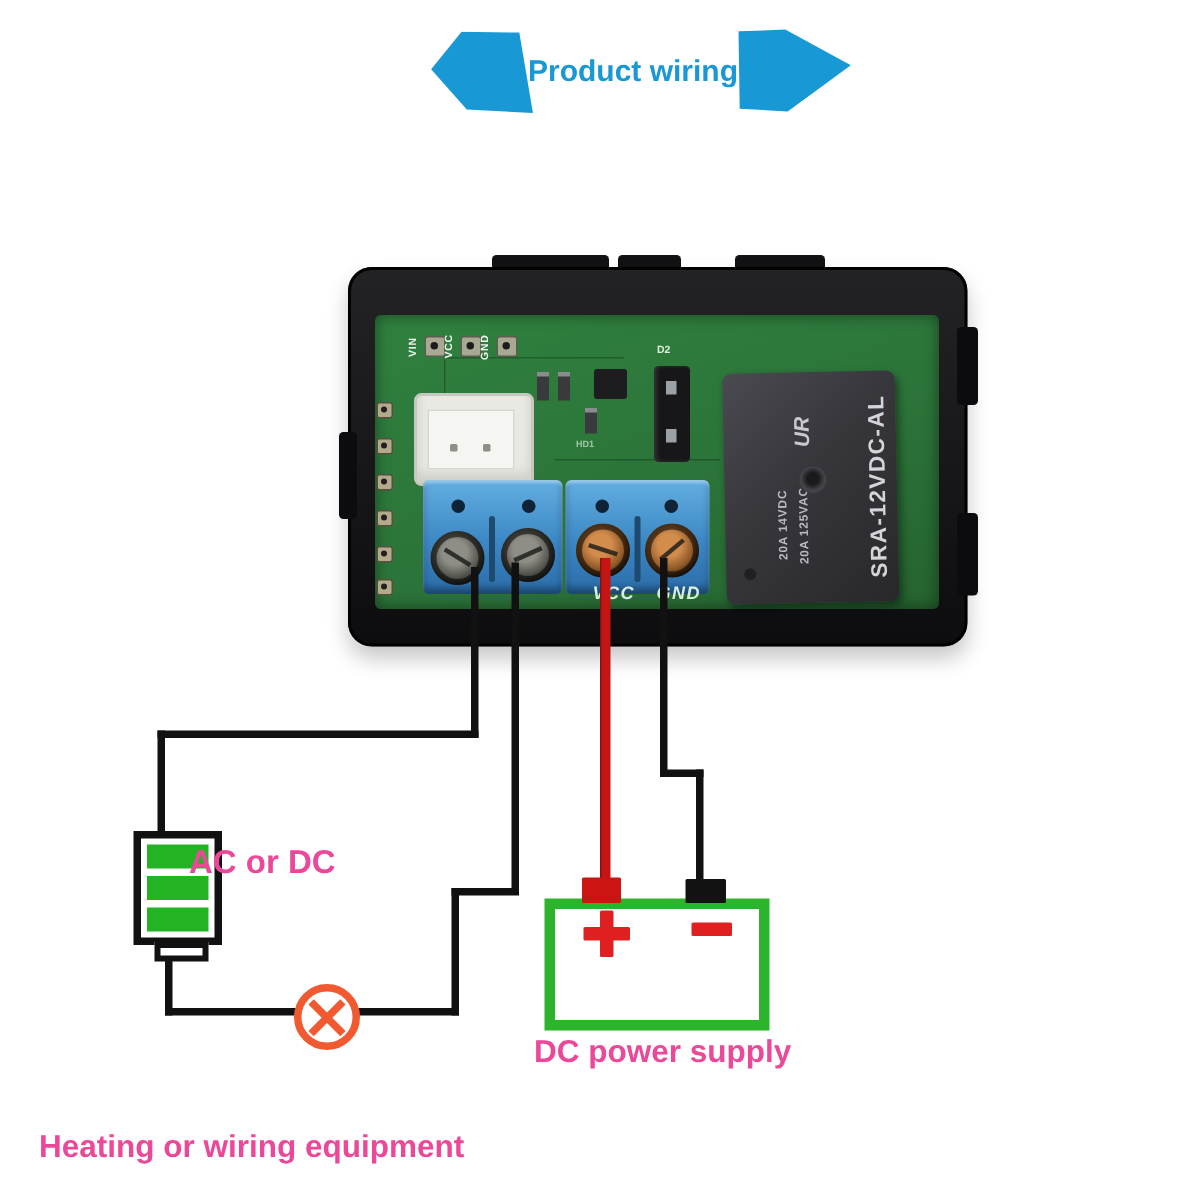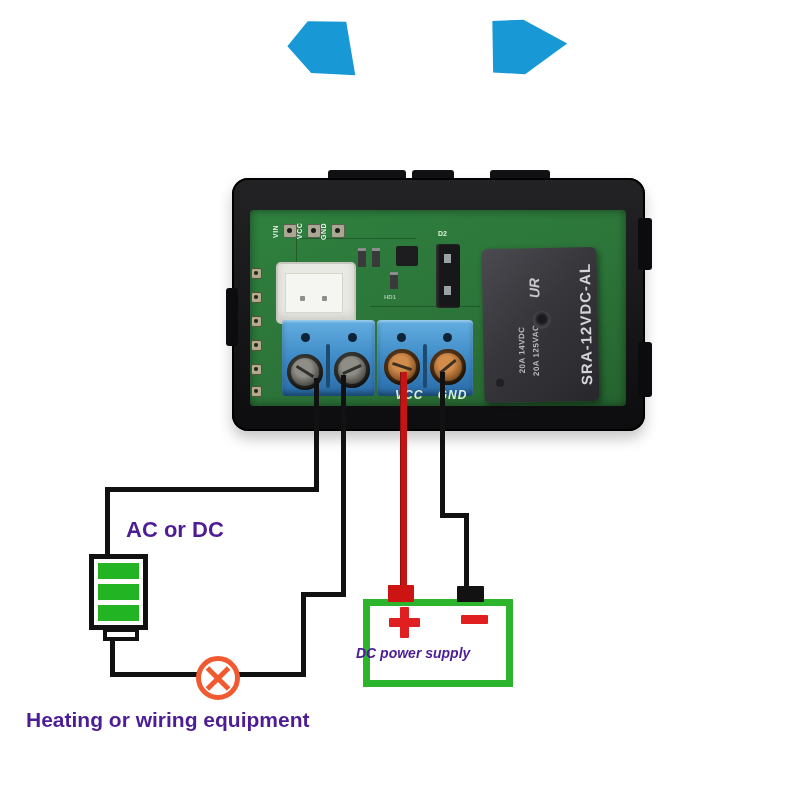--- a/index.html
+++ b/index.html
@@ -70,41 +70,42 @@
     box-shadow:inset 0 0 0 4px rgba(0,0,0,.55);}
   .screw.copper{background:radial-gradient(circle at 45% 40%,#d28c4c 0 26%,#8d5827 55%,#1f150b 78%);}
   .slot{width:20px;height:3px;background:rgba(25,25,22,.8);left:8px;top:16px;}
   .tdiv{width:4px;height:44px;background:#1d4a6e;top:24px;border-radius:2px;}
   .silk-term{left:145px;top:178px;width:100px;font-size:12px;font-weight:bold;
     color:rgba(235,255,235,.9);letter-spacing:1px;word-spacing:10px;font-style:italic;}
 
   
   .wire{background:#111;z-index:5;}
   .wire-red{background:#C41414;z-index:5;border-left:1px solid #8d0f0f;}
-  .lbl-red{color:#4c1d95;font-weight:bold;z-index:6;white-space:nowrap;}
+  .lbl-red{color:#ec4899;font-weight:bold;z-index:6;white-space:nowrap;margin-top:45px;}
   .battery{left:89px;top:554px;width:59px;height:76px;border:5px solid #111;background:#fff;
     box-sizing:border-box;z-index:4;}
   .bbar{left:4px;width:41px;height:16px;background:#22B422;}
   .bnub{left:103px;top:628px;width:36px;height:13px;border:4px solid #111;background:#fff;
     box-sizing:border-box;z-index:4;}
   .lamp{left:196px;top:656px;width:44px;height:44px;border:5px solid #F15A30;border-radius:50%;
     background:#fff;box-sizing:border-box;z-index:6;}
   .lampx{left:2px;top:14.5px;width:30px;height:5px;background:#F15A30;}
   .supplybox{left:363px;top:599px;width:150px;height:88px;border:7px solid #2CB42C;background:#fff;
     box-sizing:border-box;z-index:4;}
   .term-red{left:388px;top:585px;width:26px;height:17px;background:#CC1512;z-index:6;border-radius:1px;}
   .term-blk{left:457px;top:586px;width:27px;height:16px;background:#121212;z-index:6;border-radius:1px;}
   .plusbar{background:#E02020;z-index:6;border-radius:1px;}
 </style>
 </head>
 <body>
 
 <div class="stage">
 
   <div class="arrow arrow-left"></div>
+  <div class="abs hdr-title">Product wiring</div>
   <div class="arrow arrow-right"></div>
 
   <div class="abs module">
     <div class="abs bump bump1"></div>
     <div class="abs bump bump2"></div>
     <div class="abs bump bump3"></div>
     <div class="abs housing"></div>
     <div class="abs clip clip-l"></div>
     <div class="abs clip clip-r1"></div>
     <div class="abs clip clip-r2"></div>
@@ -209,15 +210,15 @@
     <div class="abs lampx" style="transform:rotate(-45deg);"></div>
   </div>
   <span class="abs lbl-red" style="left:26px;top:708px;font-size:21px;">Heating or wiring equipment</span>
 
   <div class="abs term-red"></div>
   <div class="abs term-blk"></div>
   <div class="abs supplybox"></div>
   <div class="abs plusbar" style="left:389px;top:618px;width:31px;height:9px;"></div>
   <div class="abs plusbar" style="left:400px;top:607px;width:9px;height:31px;"></div>
   <div class="abs plusbar" style="left:461px;top:615px;width:27px;height:9px;"></div>
-  <span class="abs lbl-red" style="left:356px;top:645px;font-size:14px;font-style:italic;">DC power supply</span>
+  <span class="abs lbl-red" style="left:356px;top:645px;font-size:21px;">DC power supply</span>
 
 </div>
 
 </body></html>

